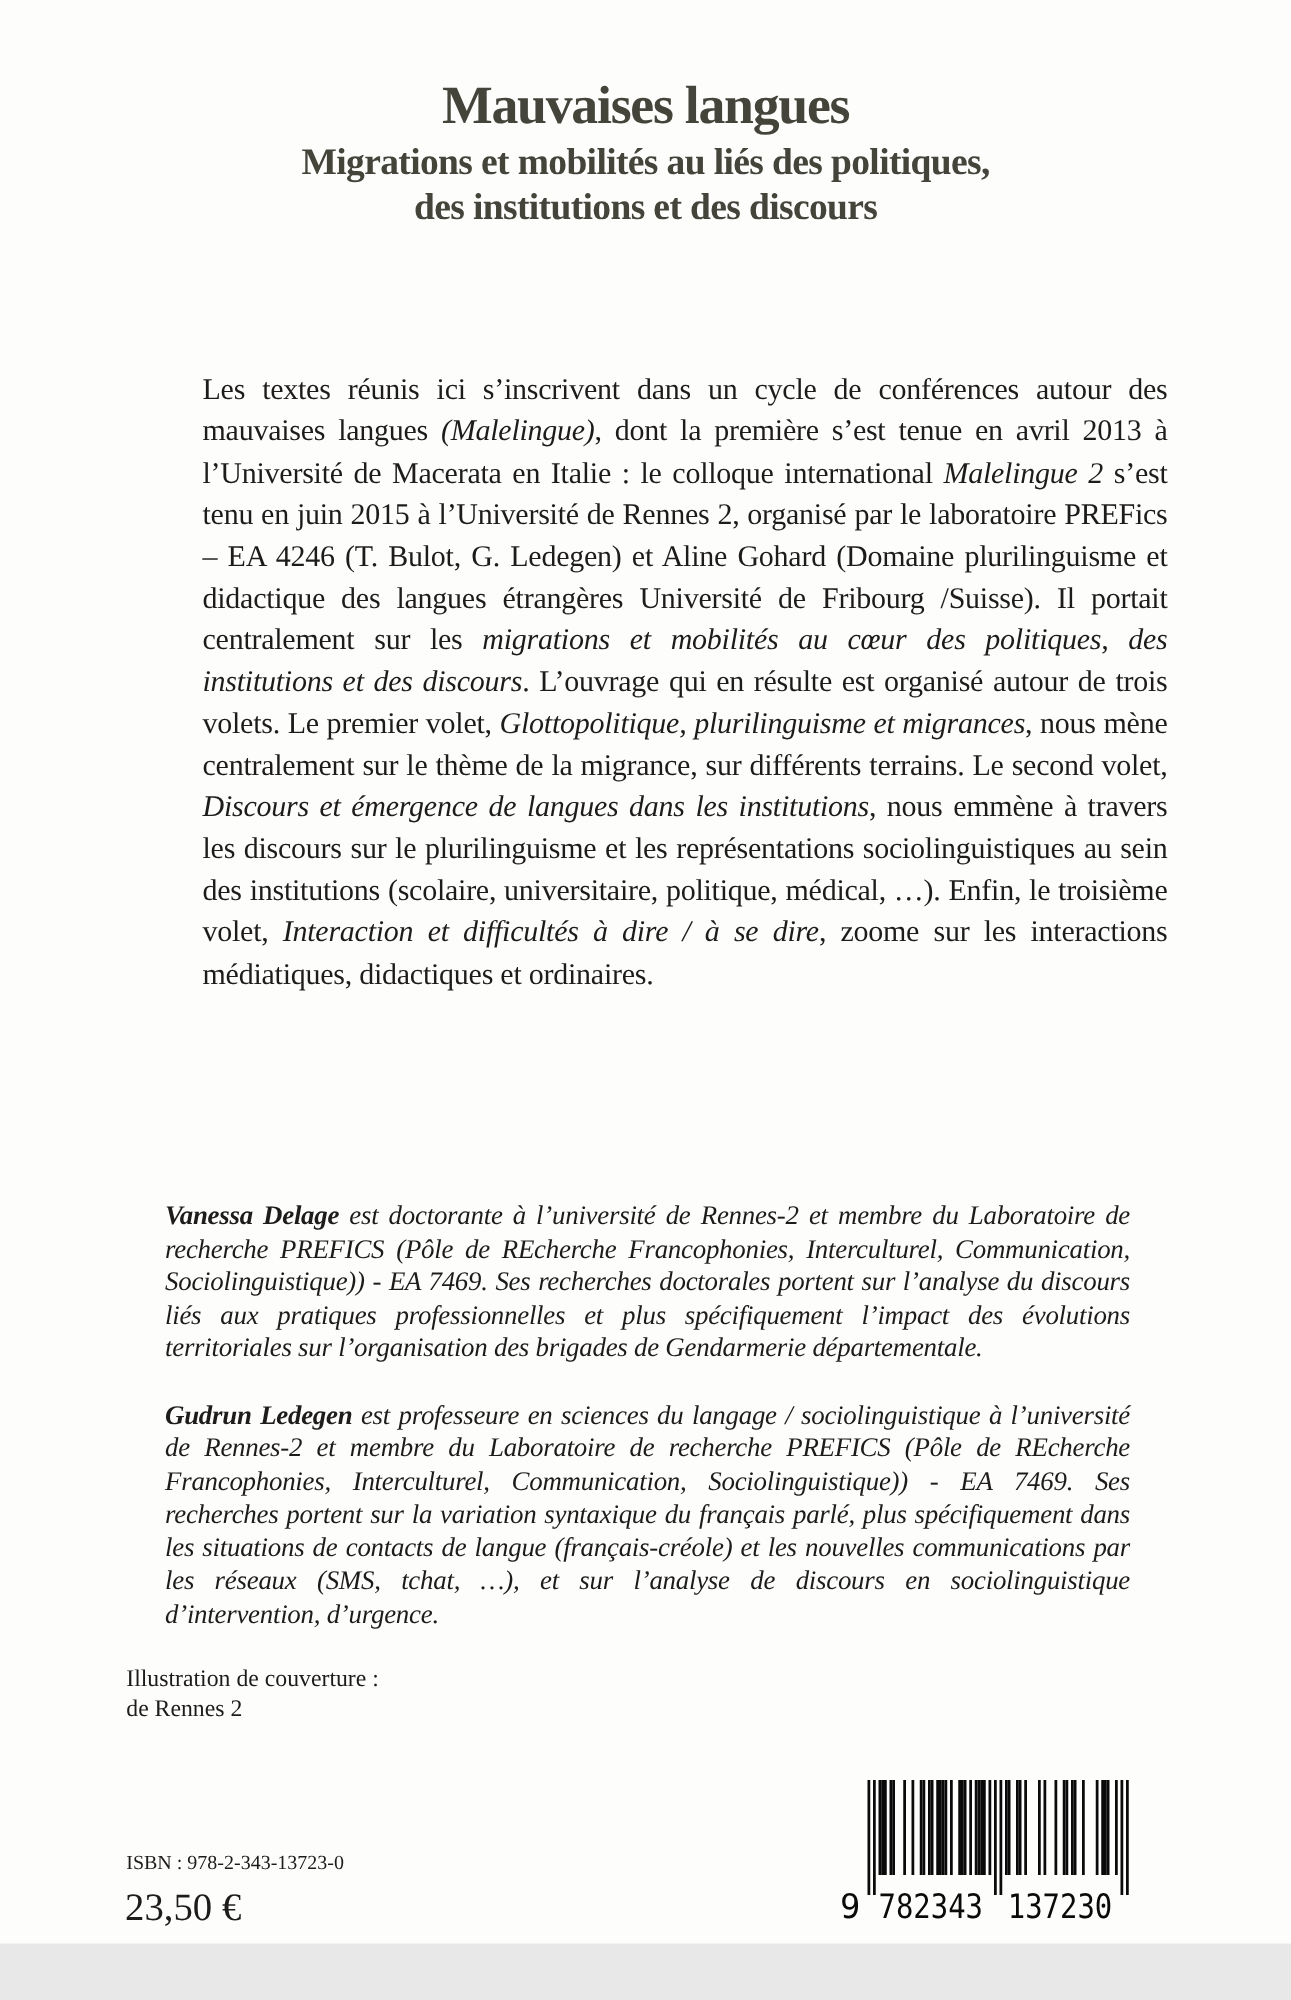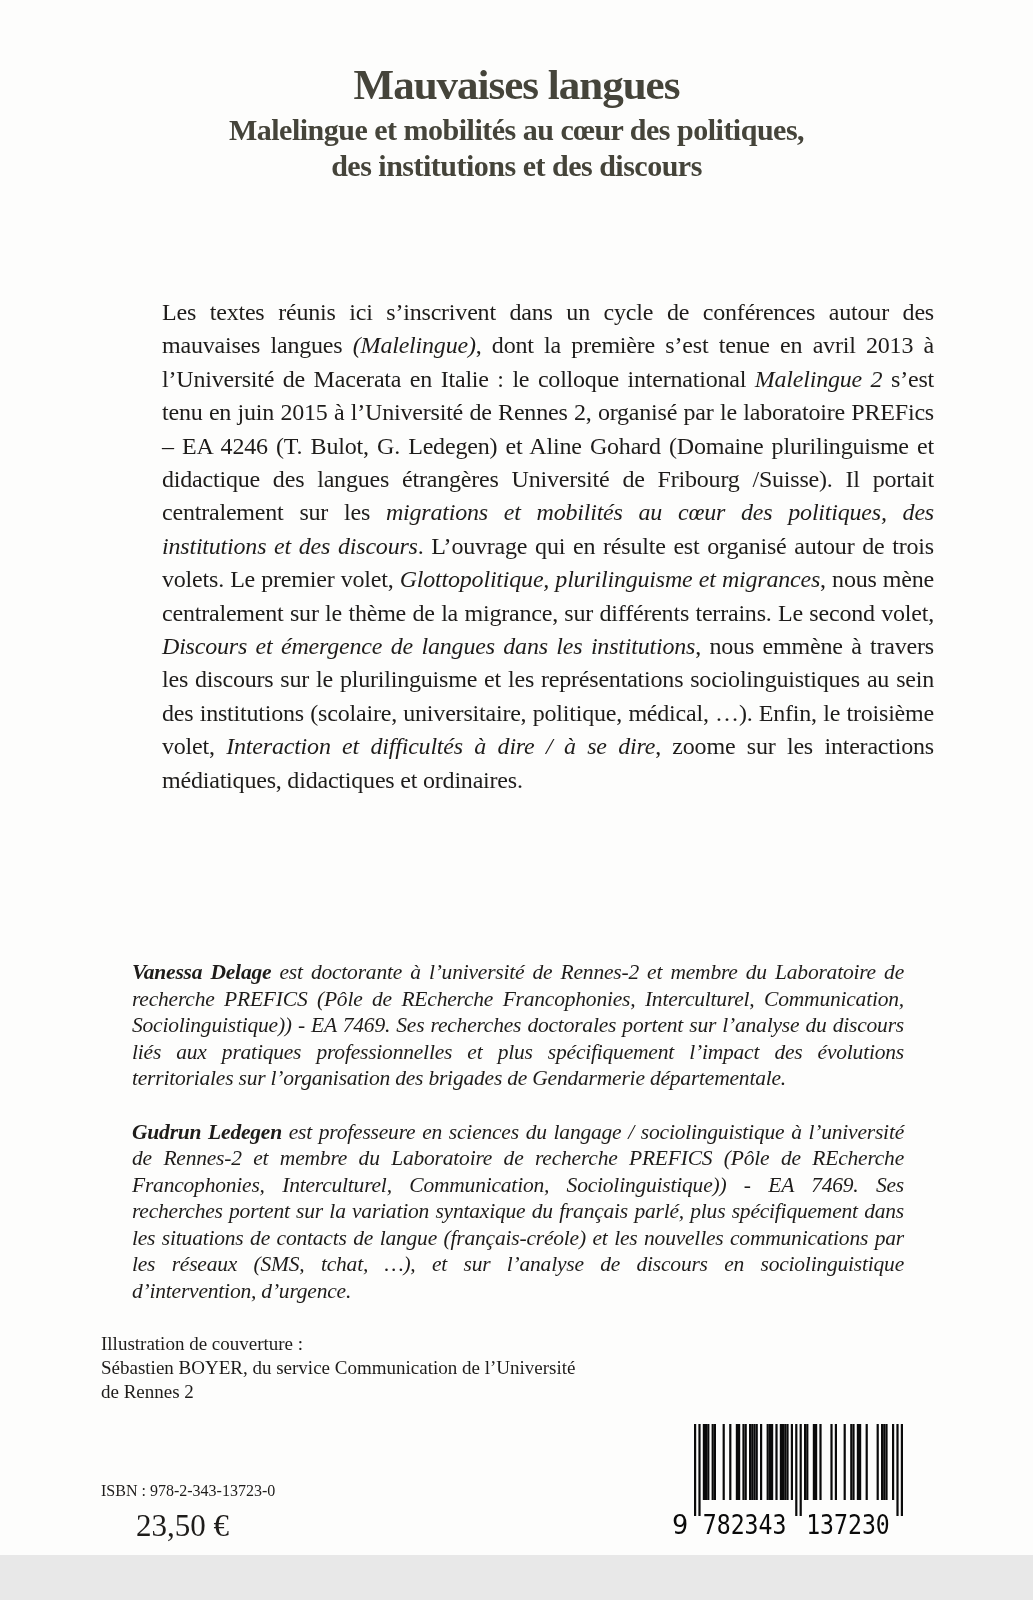--- a/index.html
+++ b/index.html
@@ -49,49 +49,47 @@
     position:absolute; top:1332px; left:101px;
     font-size:19px; line-height:24px;
   }
   .isbn {
     position:absolute; top:1482px; left:101px;
     font-size:16px;
   }
   .price {
     position:absolute; top:1508px; left:100px;
     font-size:31px;
-    margin-left:36px;
   }
   
   .barcode-wrap { position:absolute; top:1424px; left:672px; width:240px; height:116px; }
   .barcode-wrap svg { display:block; }
 </style>
 </head>
 <body>
 
 <div class="page" style="background: rgb(253, 253, 252); color: rgb(30, 28, 26);">
 
   <div class="title-block" style="color: rgb(69, 68, 58);">
     <div class="book-title">Mauvaises langues</div>
     <div class="book-subtitle">
-      <div>Malelingue et mobilités au cœur des politiques,</div>
+      <div>Migrations et mobilités au liés des politiques,</div>
       <div>des institutions et des discours</div>
     </div>
   </div>
 
   <div class="description"><span>Les textes réunis ici s’inscrivent dans un cycle de conférences autour des mauvaises langues </span><em>(Malelingue)</em><span>, dont la première s’est tenue en avril 2013 à l’Université de Macerata en Italie : le colloque international </span><em>Malelingue 2</em><span> s’est tenu en juin 2015 à l’Université de Rennes 2, organisé par le laboratoire PREFics – EA 4246 (T. Bulot, G. Ledegen) et Aline Gohard (Domaine plurilinguisme et didactique des langues étrangères Université de Fribourg /Suisse). Il portait centralement sur les </span><em>migrations et mobilités au cœur des politiques, des institutions et des discours</em><span>. L’ouvrage qui en résulte est organisé autour de trois volets. Le premier volet, </span><em>Glottopolitique, plurilinguisme et migrances</em><span>, nous mène centralement sur le thème de la migrance, sur différents terrains. Le second volet, </span><em>Discours et émergence de langues dans les institutions</em><span>, nous emmène à travers les discours sur le plurilinguisme et les représentations sociolinguistiques au sein des institutions (scolaire, universitaire, politique, médical, …). Enfin, le troisième volet, </span><em>Interaction et difficultés à dire / à se dire</em><span>, zoome sur les interactions médiatiques, didactiques et ordinaires.</span></div>
 
   <div class="bios">
     <p class="bio"><span class="bio-name">Vanessa Delage</span><span> est doctorante à l’université de Rennes-2 et membre du Laboratoire de recherche PREFICS (Pôle de REcherche Francophonies, Interculturel, Communication, Sociolinguistique)) - EA 7469. Ses recherches doctorales portent sur l’analyse du discours liés aux pratiques professionnelles et plus spécifiquement l’impact des évolutions territoriales sur l’organisation des brigades de Gendarmerie départementale.</span></p>
     <p class="bio"><span class="bio-name">Gudrun Ledegen</span><span> est professeure en sciences du langage / sociolinguistique à l’université de Rennes-2 et membre du Laboratoire de recherche PREFICS (Pôle de REcherche Francophonies, Interculturel, Communication, Sociolinguistique)) - EA 7469. Ses recherches portent sur la variation syntaxique du français parlé, plus spécifiquement dans les situations de contacts de langue (français-créole) et les nouvelles communications par les réseaux (SMS, tchat, …), et sur l’analyse de discours en sociolinguistique d’intervention, d’urgence.</span></p>
   </div>
 
   <div class="credit">
     <div>Illustration de couverture :</div>
-    <div>Sébastien BOYER, du service Communication de l’Université</div>
     <div>de Rennes 2</div>
   </div>
 
   <div class="isbn">ISBN : 978-2-343-13723-0</div>
   <div class="price">23,50 €</div>
 
   <div class="barcode-wrap">
       <svg width="240" height="116" viewBox="0 0 240 116">
         <rect x="22.00" y="0" width="2.20" height="92" fill="#0a0a0a"></rect>
         <rect x="26.40" y="0" width="2.20" height="92" fill="#0a0a0a"></rect>

